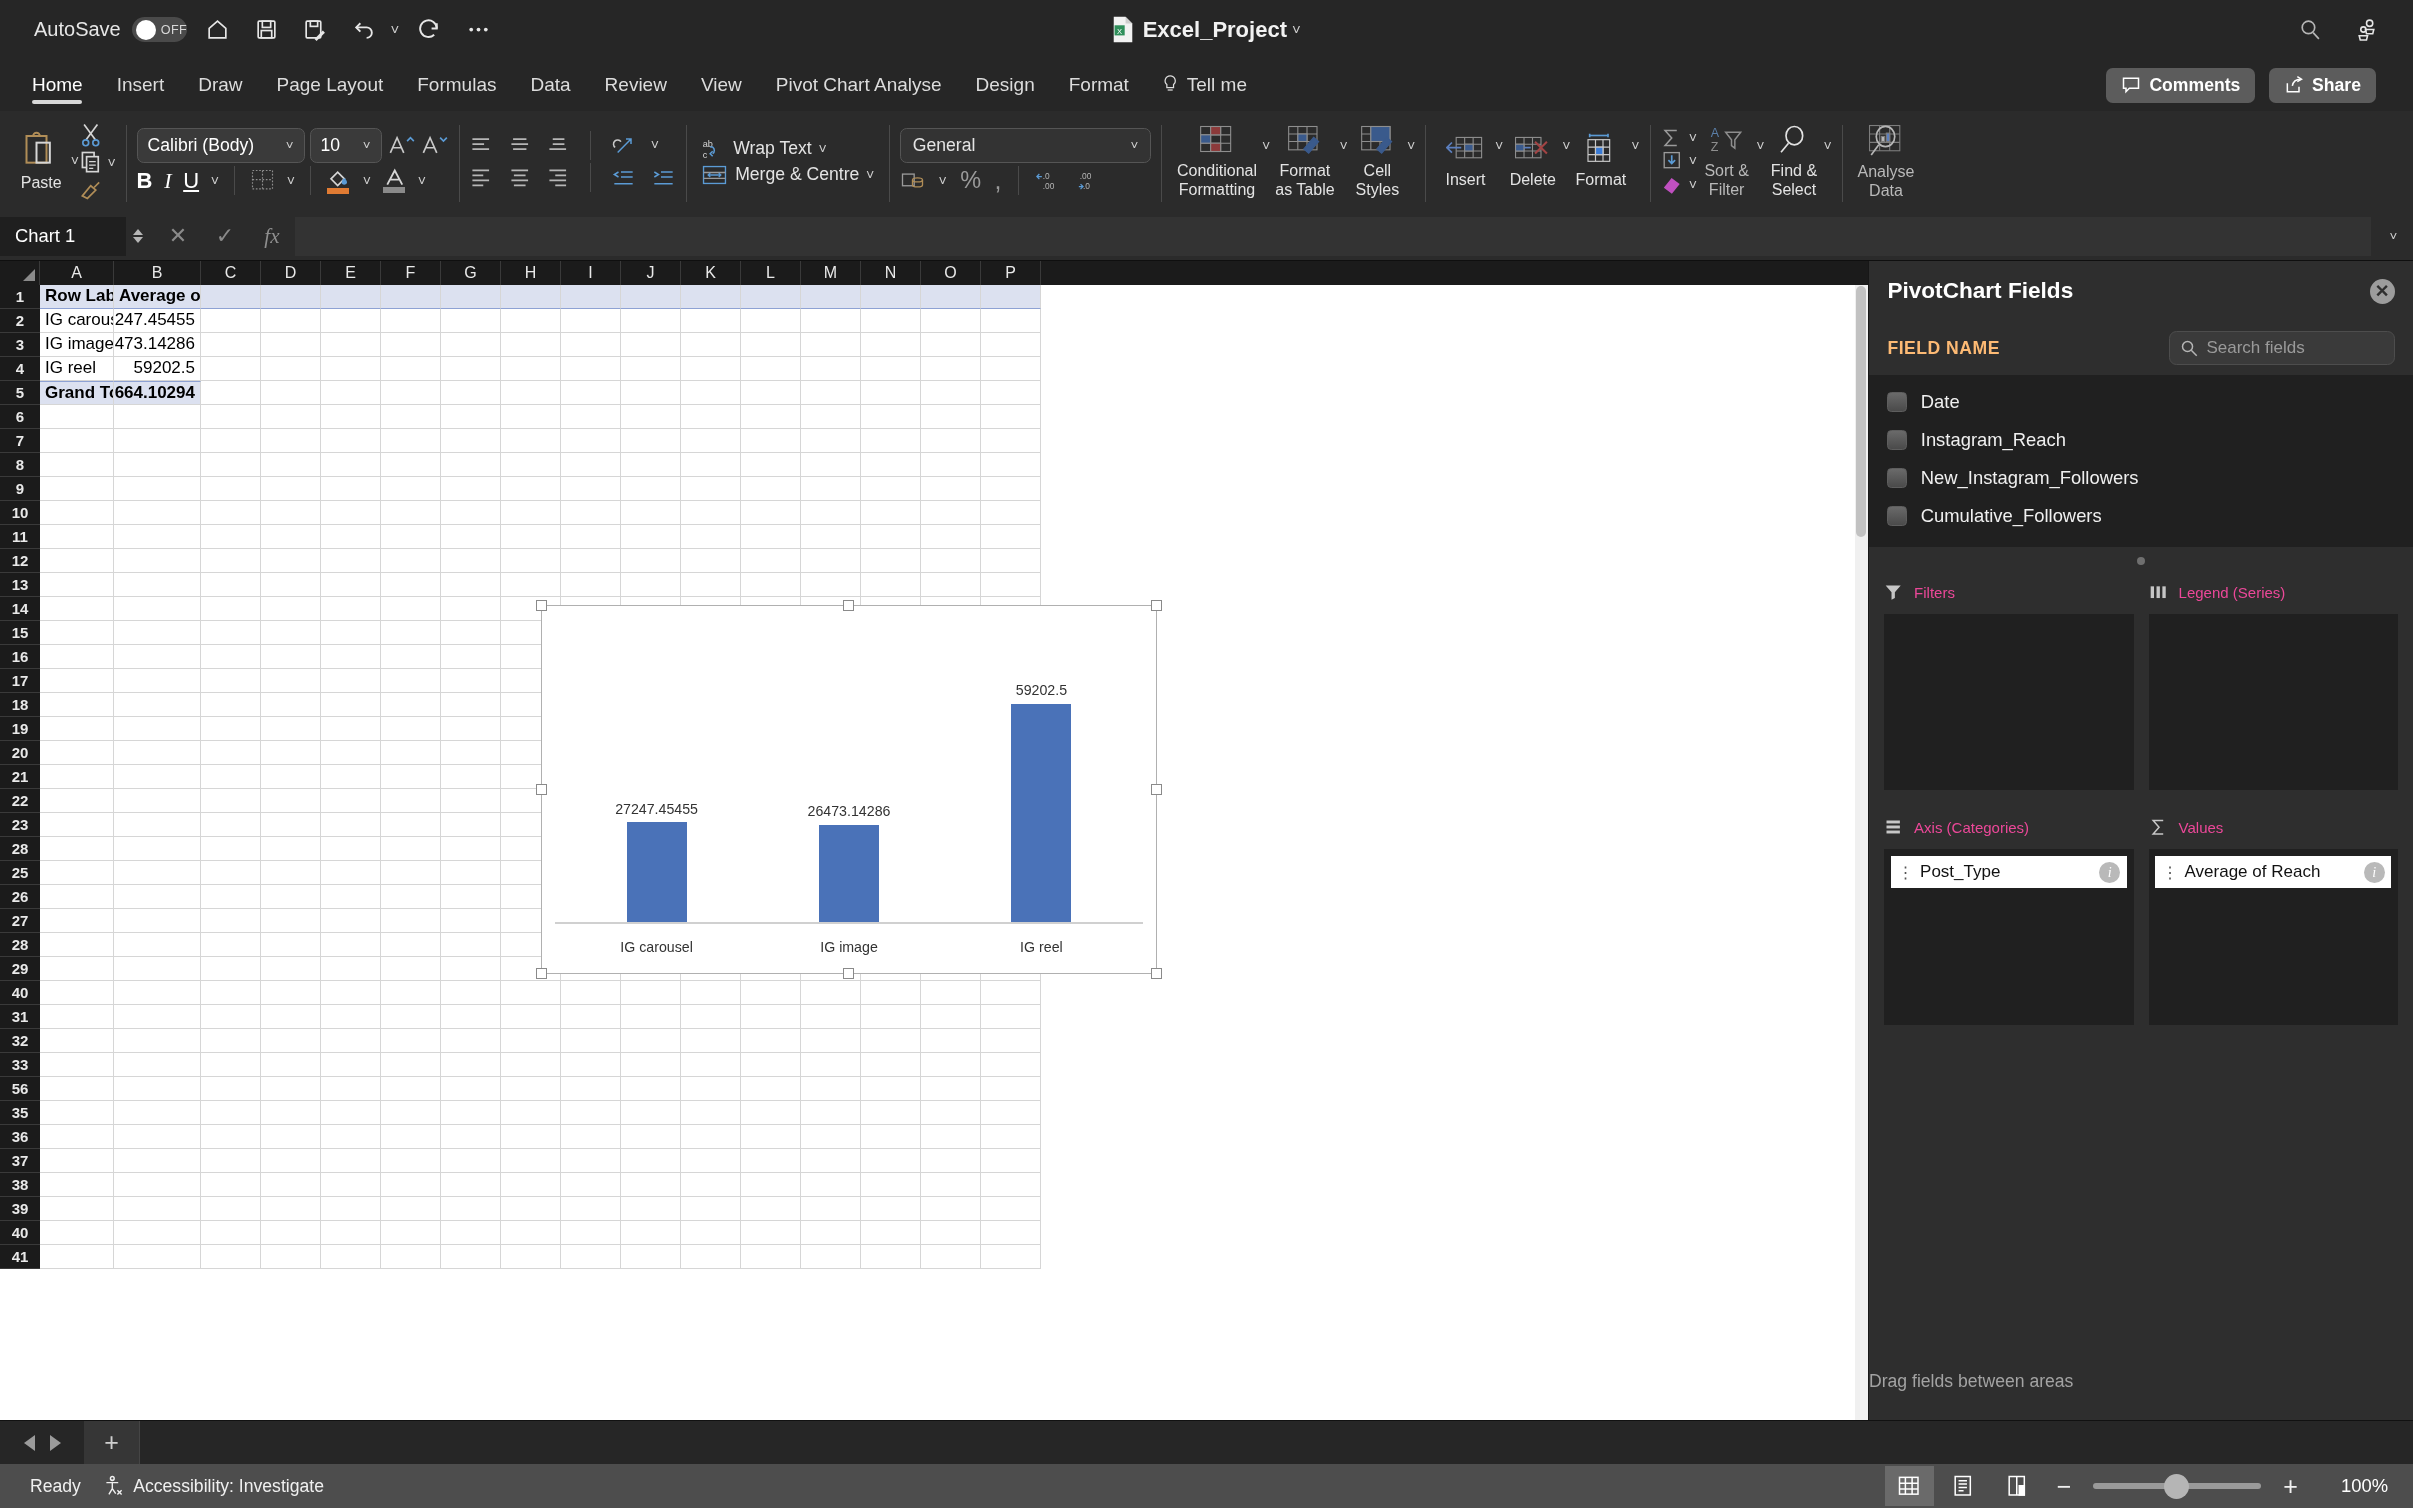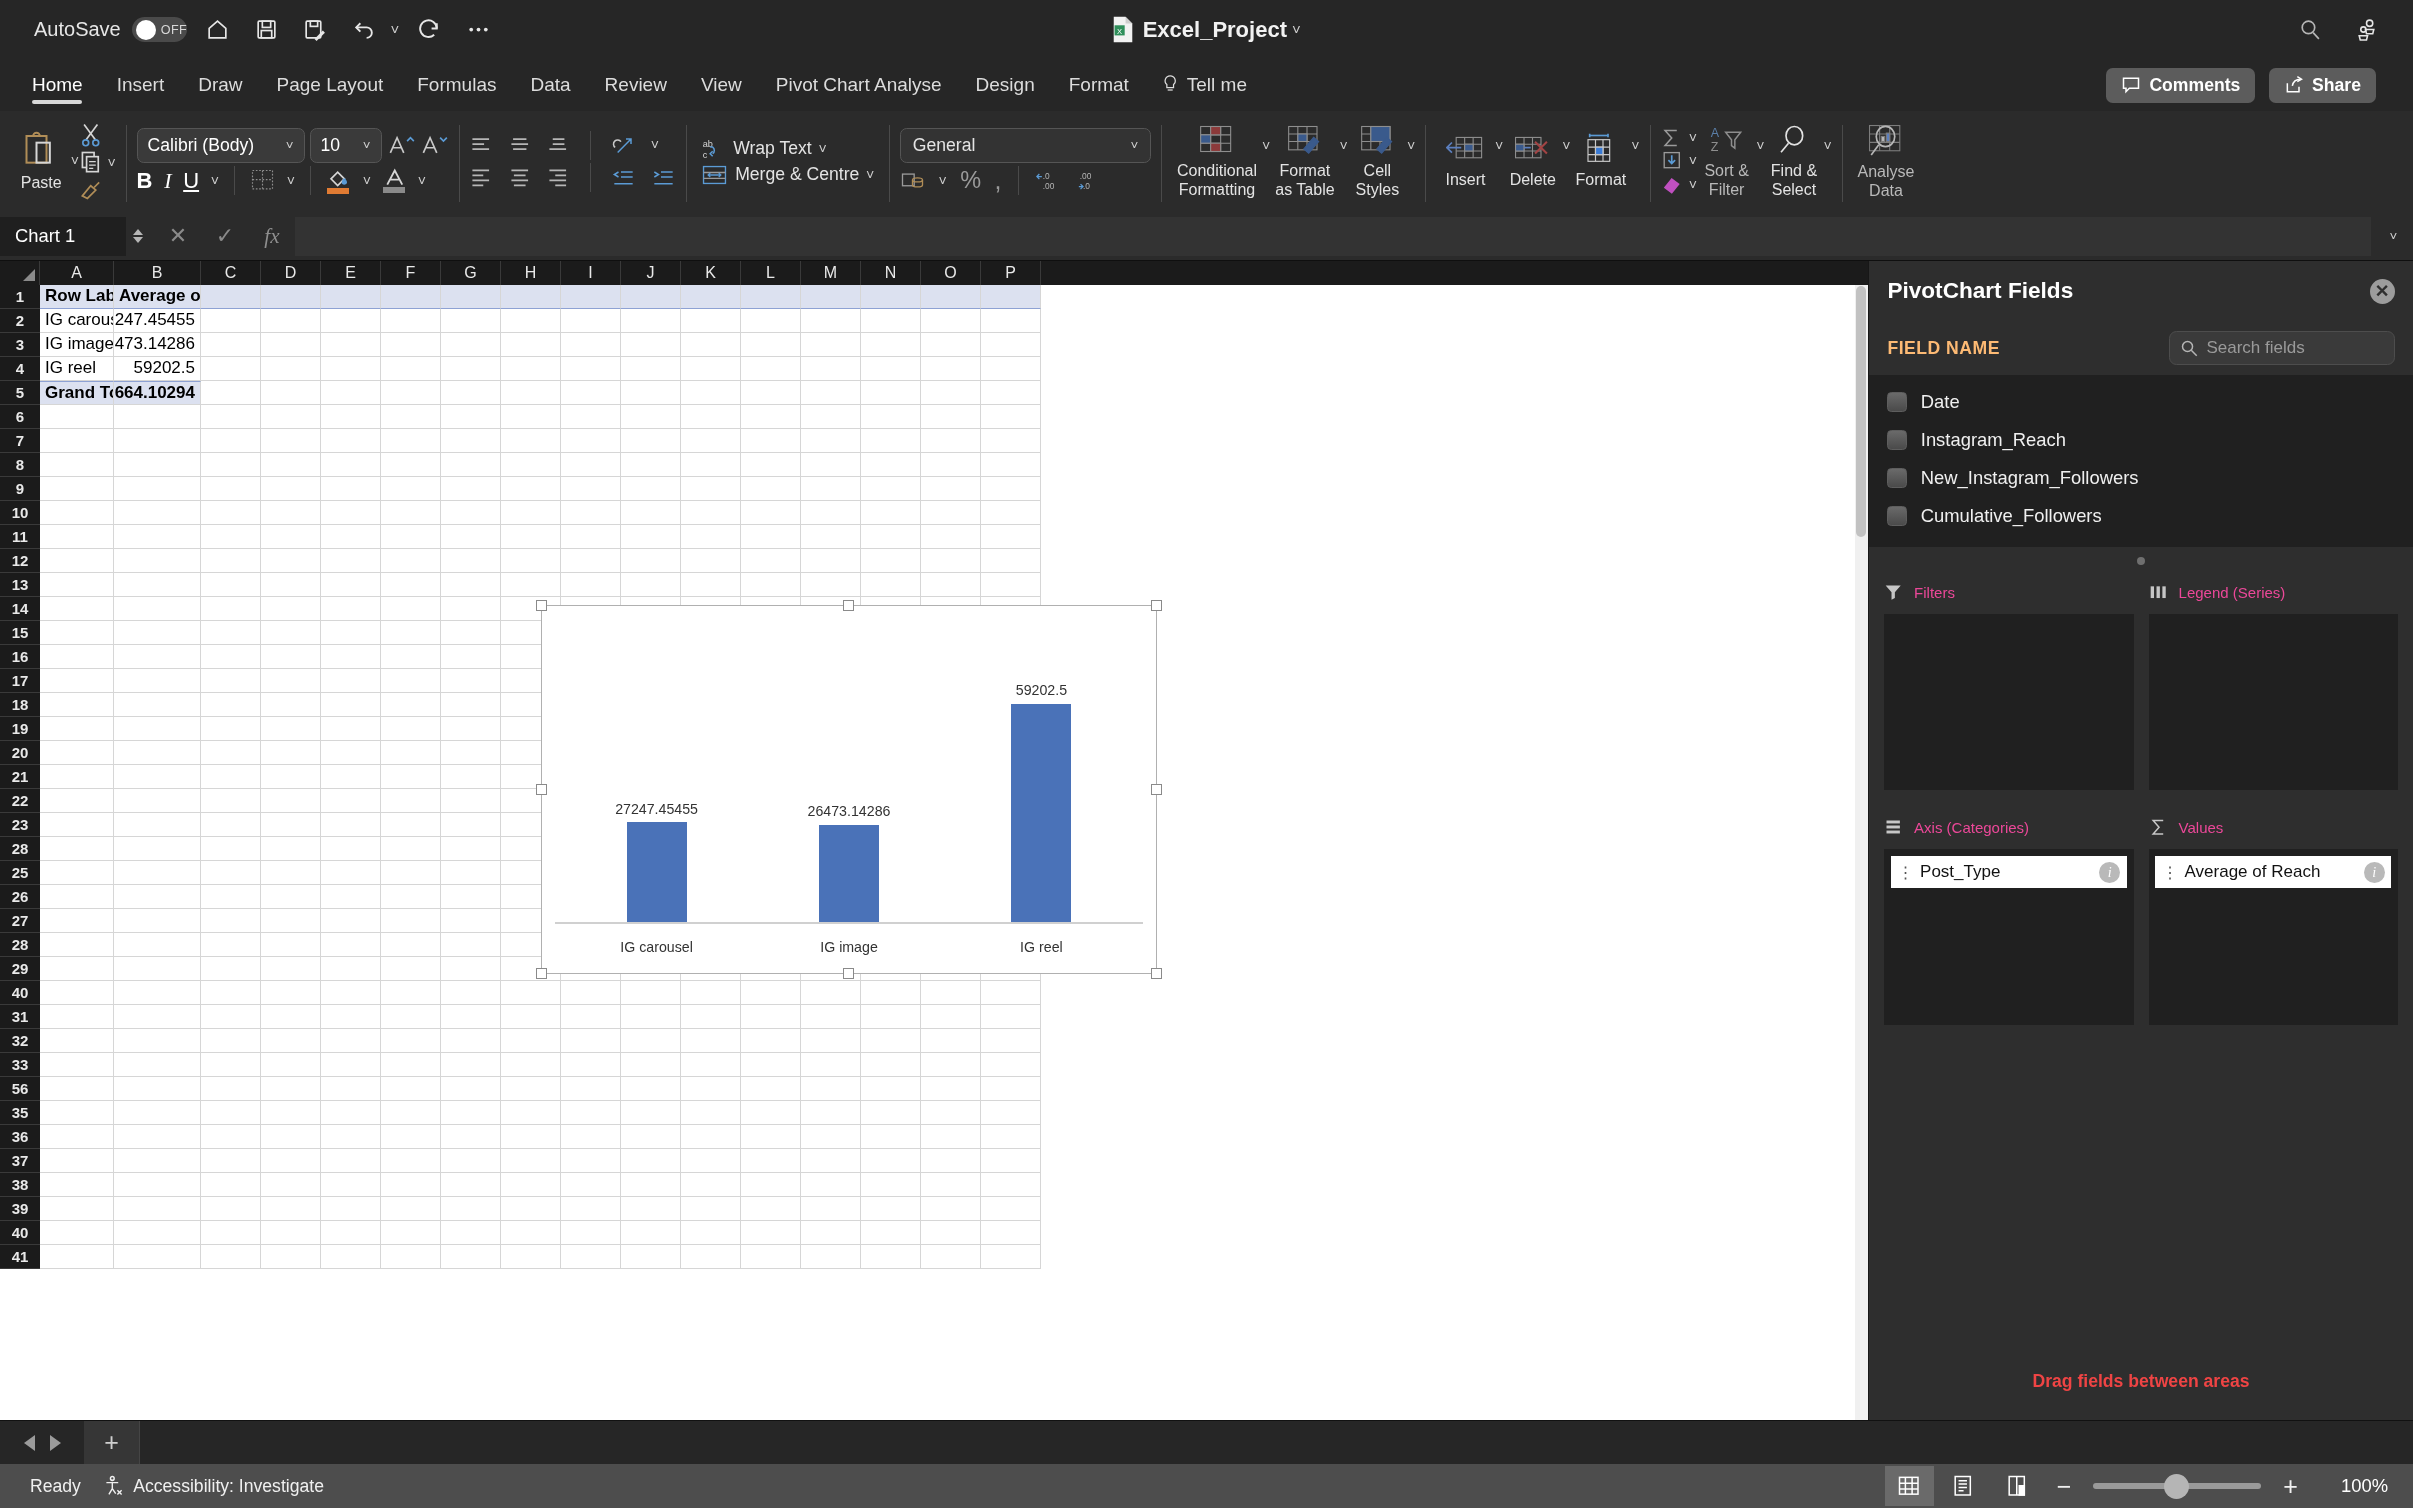--- a/index.html
+++ b/index.html
@@ -116,21 +116,21 @@
   .zonegrid { display:grid; grid-template-columns:1fr 1fr; gap:0 15px; padding:0 15px; }
   .zone { display:flex; flex-direction:column; }
   .zonehead { height:44px; display:flex; align-items:center; gap:11.7px; }
   .zonehead .zt { font-size:15px; color:#ec4899; }
   .zonebox { background:#202020; height:176px; padding:6.7px; }
   .zonebox.tall { height:176px; }
   .chiprow { background:#fff; height:32px; display:flex; align-items:center; padding:0 6.7px; gap:6.7px; }
   .chiptext { font-size:17px; color:#111; }
   .chipdots { color:#555; font-size:16px; letter-spacing:0; line-height:.7; }
   .chipinfo { margin-left:auto; width:21px; height:21px; border-radius:50%; background:#b9b9b9; color:#fff; font-size:14.2px; font-style:italic; display:flex; align-items:center; justify-content:center; font-family:"Liberation Serif", serif; }
-  .pp-footer { margin-top:auto; text-align:center; font-size:17.6px; color:#ef4444; padding:23.5px 0 28.5px 0;font-weight:bold; }
+  .pp-footer { margin-top:auto; font-size:17.6px; color:#a3a3a3; padding:23.5px 0 28.5px 0; }
 
   
   .sheettabs { height:44px; background:#262626; display:flex; align-items:stretch; flex:none; border-top:0.8px solid #111; }
   .navarrows { display:flex; align-items:center; gap:15px; padding:0 23.5px; }
   .navarrows i { display:block; border-style:solid; }
   .navarrows .lft { border-width:8.4px 11px 8.4px 0; border-color:transparent #9b9b9b transparent transparent; }
   .navarrows .rgt { border-width:8.4px 0 8.4px 11px; border-color:transparent transparent transparent #9b9b9b; }
   .stab { display:flex; align-items:center; padding:0 22px; font-size:17.6px; color:#b9b9b9; border-right:0.8px solid #454545; white-space:nowrap; }
   .stab.active { background:#fff; color:#1a7a46; font-weight:bold; border-radius:6.7px 6.7px 0 0; border-right:none; }
   .addtab { display:flex; align-items:center; justify-content:center; width:55px; font-size:25px; color:#cfcfcf; background:#363636; }

